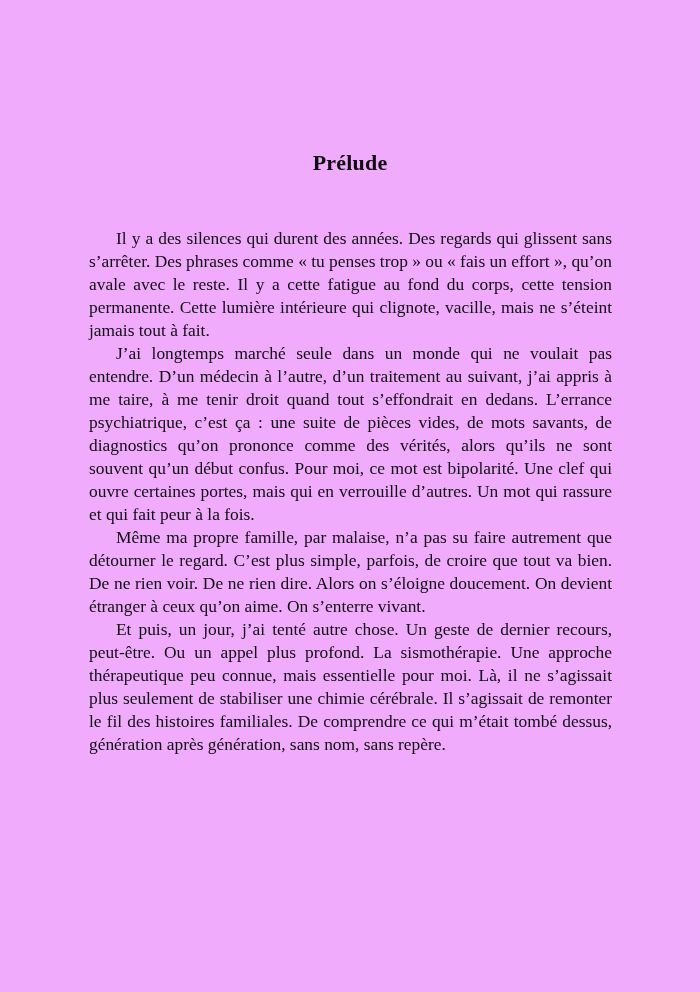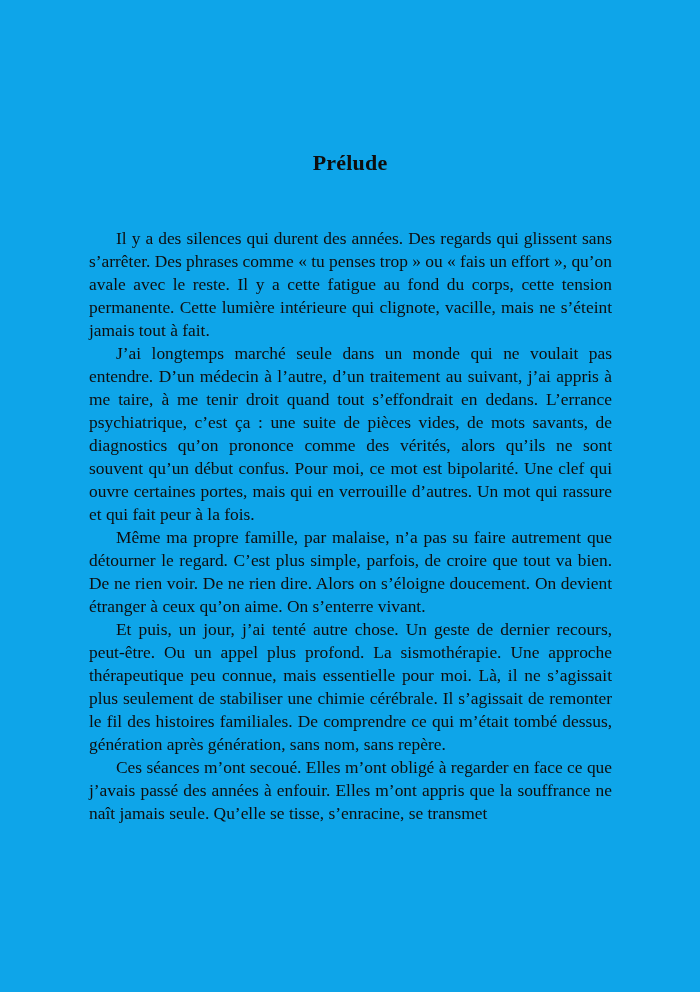--- a/index.html
+++ b/index.html
@@ -4,21 +4,21 @@
 <style>
   html, body {
     margin: 0;
     padding: 0;
     background: #ffffff;
   }
   .page {
     position: relative;
     width: 700px;
     height: 992px;
-    background: #0ea5e9;
+    background: #f0abfc;
     overflow: hidden;
     font-family: "Liberation Serif", "DejaVu Serif", serif;
     color: #0e0e0e;
   }
   .chapter-title {
     position: absolute;
     top: 149px;
     left: 0;
     width: 700px;
     margin: 0;
@@ -47,15 +47,14 @@
 <body>
 
 <div class="page">
   <h1 class="chapter-title">Prélude</h1>
 
   <div class="body-text">
     <p>Il y a des silences qui durent des années. Des regards qui glissent sans s’arrêter. Des phrases comme «&nbsp;tu penses trop&nbsp;» ou «&nbsp;fais un effort&nbsp;», qu’on avale avec le reste. Il y a cette fatigue au fond du corps, cette tension permanente. Cette lumière intérieure qui clignote, vacille, mais ne s’éteint jamais tout à fait.</p>
     <p>J’ai longtemps marché seule dans un monde qui ne voulait pas entendre. D’un médecin à l’autre, d’un traitement au suivant, j’ai appris à me taire, à me tenir droit quand tout s’effondrait en dedans. L’errance psychiatrique, c’est ça&nbsp;: une suite de pièces vides, de mots savants, de diagnostics qu’on prononce comme des vérités, alors qu’ils ne sont souvent qu’un début confus. Pour moi, ce mot est bipolarité. Une clef qui ouvre certaines portes, mais qui en verrouille d’autres. Un mot qui rassure et qui fait peur à la fois.</p>
     <p>Même ma propre famille, par malaise, n’a pas su faire autrement que détourner le regard. C’est plus simple, parfois, de croire que tout va bien. De ne rien voir. De ne rien dire. Alors on s’éloigne doucement. On devient étranger à ceux qu’on aime. On s’enterre vivant.</p>
     <p>Et puis, un jour, j’ai tenté autre chose. Un geste de dernier recours, peut-être. Ou un appel plus profond. La sismothérapie. Une approche thérapeutique peu connue, mais essentielle pour moi. Là, il ne s’agissait plus seulement de stabiliser une chimie cérébrale. Il s’agissait de remonter le fil des histoires familiales. De comprendre ce qui m’était tombé dessus, génération après génération, sans nom, sans repère.</p>
-    <p>Ces séances m’ont secoué. Elles m’ont obligé à regarder en face ce que j’avais passé des années à enfouir. Elles m’ont appris que la souffrance ne naît jamais seule. Qu’elle se tisse, s’enracine, se transmet</p>
   </div>
 </div>
 
 </body></html>

